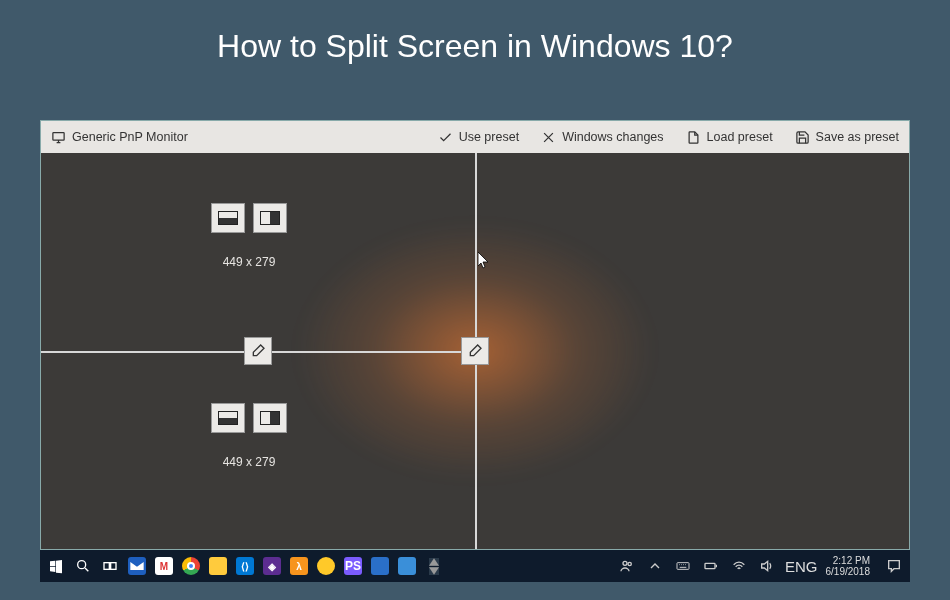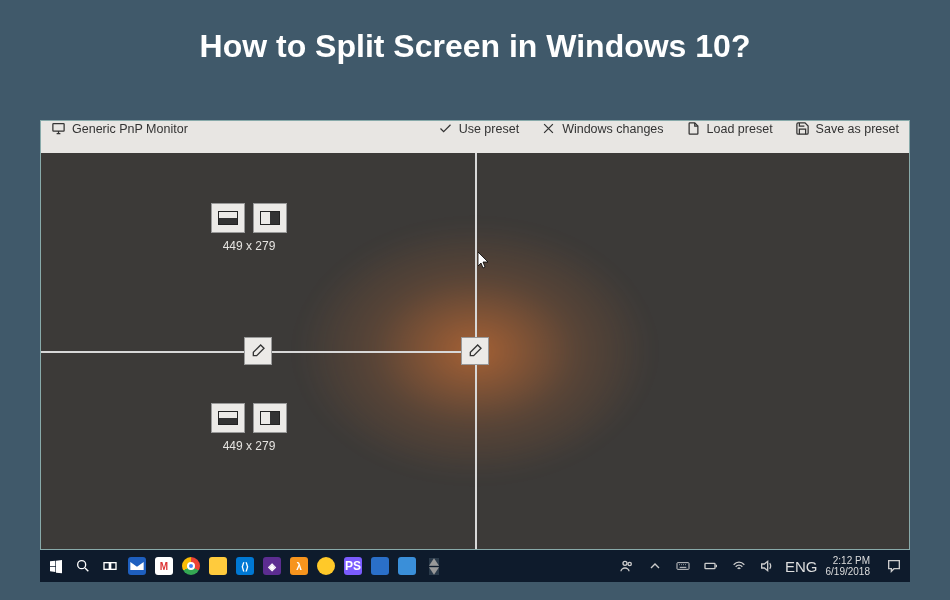--- a/index.html
+++ b/index.html
@@ -1,29 +1,29 @@
 <!DOCTYPE html>
 <html><head>
 <meta charset="utf-8">
 <style>
 *{box-sizing:border-box;margin:0;padding:0}
 body{width:950px;height:600px;background:#40596a;font-family:"Segoe UI",Arial,sans-serif;overflow:hidden}
-.page-title{color:#fff;font-size:32px;font-weight:700;text-align:center;padding:28px 0 18px}
+.page-title{color:#fff;font-size:32px;font-weight:400;text-align:center;padding:28px 0 18px}
 .app-window{position:absolute;left:40px;top:120px;width:870px;height:430px;background:#3a3735;border:1px solid #8aa}
-.toolbar{height:32px;background:#e8e6e3;display:flex;align-items:flex-start;padding:0 10px;font-size:12.5px;color:#333;gap:22px}
+.toolbar{height:32px;background:#e8e6e3;display:flex;align-items:center;padding:0 10px;font-size:12.5px;color:#333;gap:22px}
 .toolbar .spacer{flex:1}
 .tb-item{display:flex;align-items:center;gap:6px;cursor:pointer}
 .tb-item svg{width:15px;height:15px}
 .canvas{position:relative;width:100%;height:calc(100% - 32px);background:#3c3a38;overflow:hidden}
 .glow{position:absolute;left:50%;top:50%;width:360px;height:260px;transform:translate(-50%,-50%);background:radial-gradient(ellipse at center,rgba(255,130,50,0.55) 0%,rgba(255,130,50,0.15) 40%,transparent 70%);filter:blur(8px);pointer-events:none}
 .divider-v{position:absolute;top:0;bottom:0;width:2px;background:#d8d8d8}
 .divider-h{position:absolute;left:0;height:2px;background:#d8d8d8}
 .eraser-btn{position:absolute;width:28px;height:28px;background:#eceae7;border:1px solid #999;display:flex;align-items:center;justify-content:center;transform:translate(-50%,-50%);cursor:pointer}
 .eraser-btn svg{width:16px;height:16px}
-.region-tools{position:absolute;display:flex;flex-direction:column;align-items:center;gap:6px}
+.region-tools{position:absolute;display:flex;flex-direction:column;align-items:center;gap:22px}
 .tool-row{display:flex;gap:8px}
 .tool-btn{width:34px;height:30px;background:#eceae7;border:1px solid #999;display:flex;align-items:center;justify-content:center;cursor:pointer}
 .tool-btn .mini{width:20px;height:14px;border:1px solid #222;position:relative}
 .mini.h::after{content:"";position:absolute;left:0;right:0;top:50%;height:50%;background:#333}
 .mini.v::after{content:"";position:absolute;top:0;bottom:0;left:50%;width:50%;background:#333}
 .region-size{color:#e6e4e1;font-size:12px}
 .cursor-arrow{position:absolute;left:50.3%;top:25%;pointer-events:none}
 .taskbar{position:absolute;left:40px;bottom:18px;width:870px;height:32px;background:#0e1b2c;display:flex;align-items:center;padding:0 6px;gap:7px;color:#ddd;font-size:11px}
 .tb-icon{width:20px;height:20px;display:flex;align-items:center;justify-content:center;cursor:pointer}
 .tb-icon svg{width:16px;height:16px}

